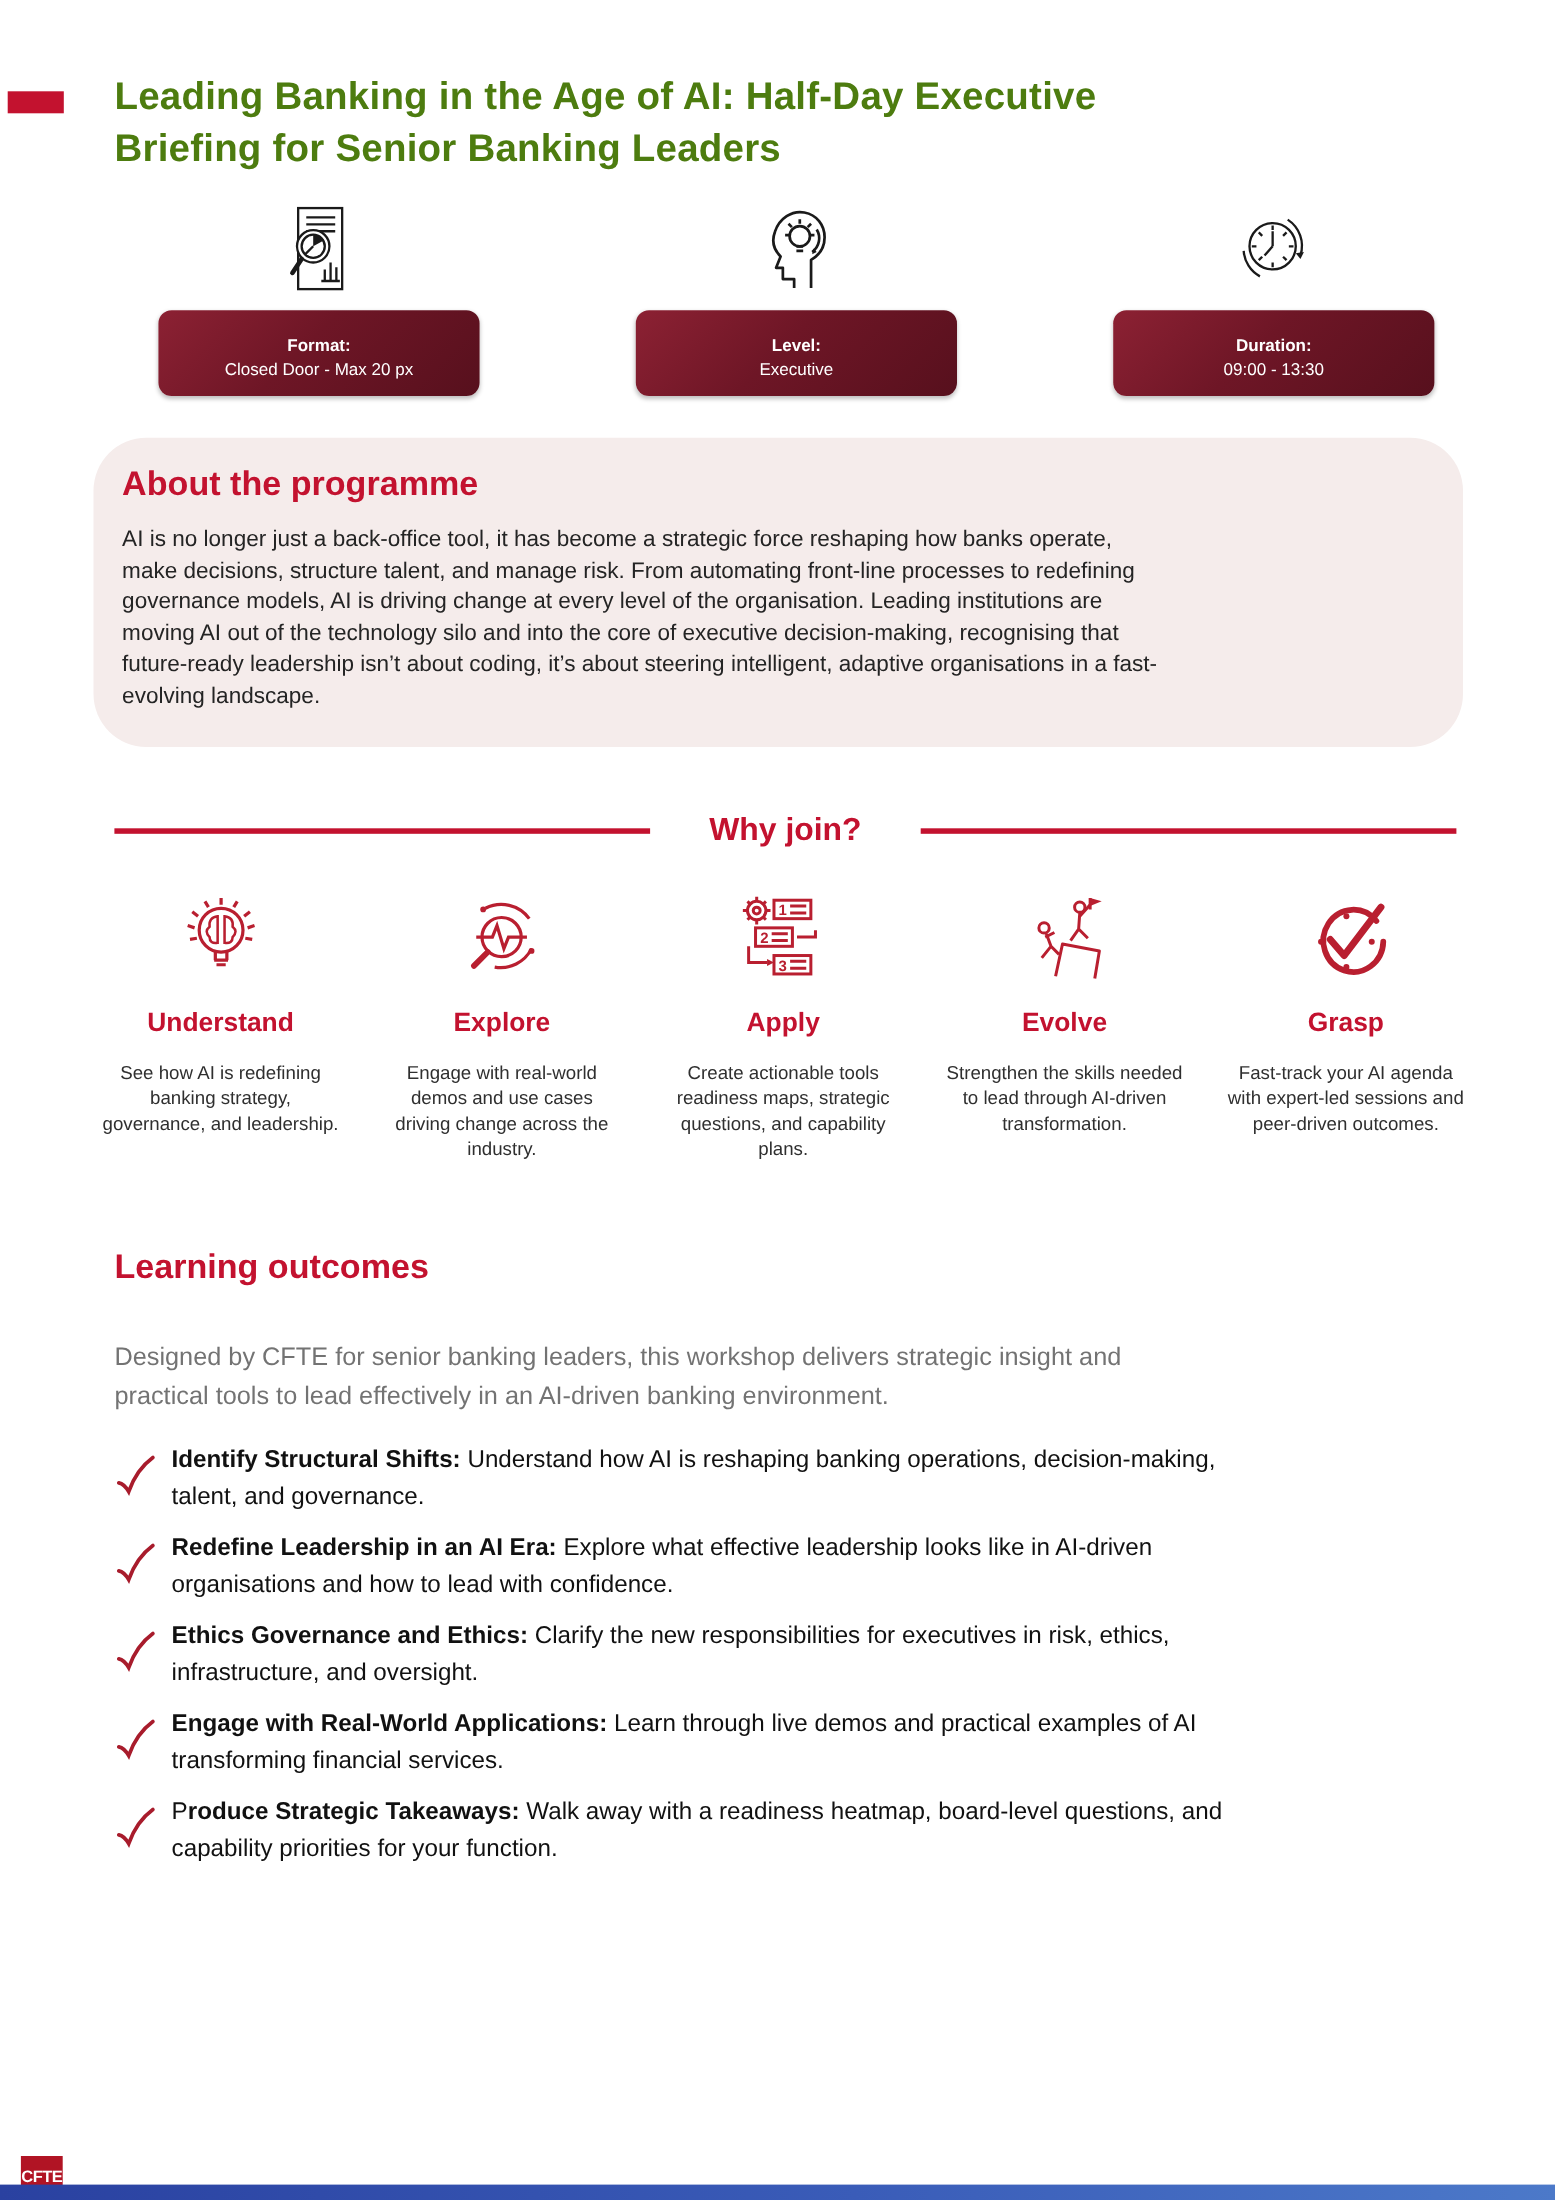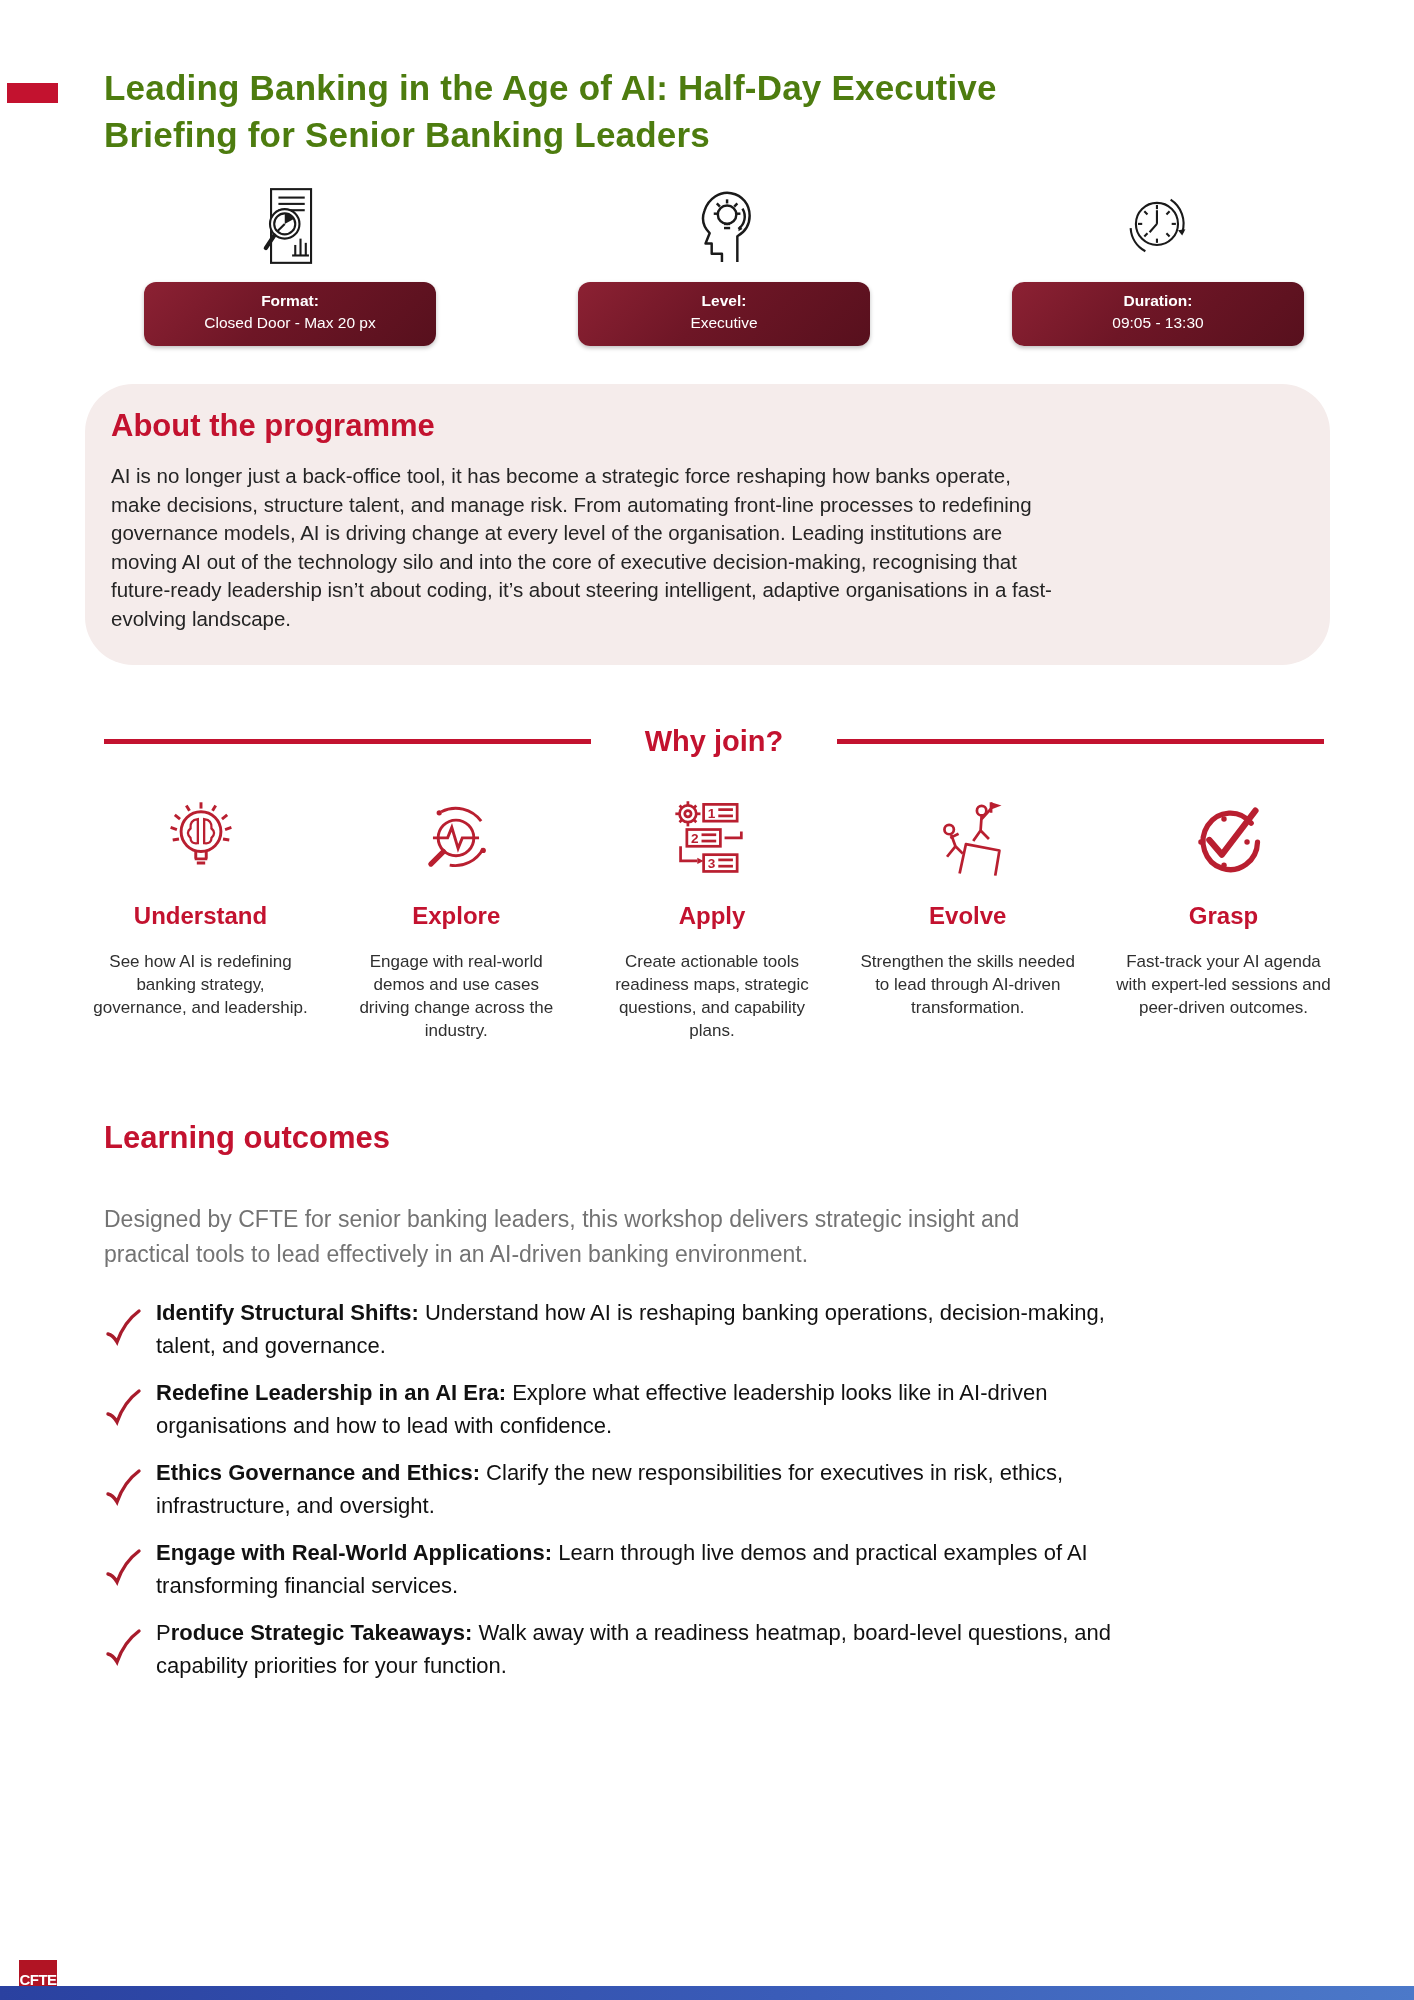--- a/index.html
+++ b/index.html
@@ -14,21 +14,21 @@
 
   
   .title-block { padding:64px 100px 0 104px; }
   .title-line { font-size:35px; font-weight:700; color:#4d7c0f; line-height:47px; letter-spacing:.2px; }
 
   
   .badges-row { display:flex; justify-content:space-between; margin:26px 110px 0 144px; }
   .badge-col { width:292px; display:flex; flex-direction:column; align-items:center; }
   .badge-icon { height:82px; display:flex; align-items:flex-end; justify-content:center; }
   .pill {
-    margin-top:16px; width:100%; border-radius:12px; padding:8px 8px 12px;
+    margin-top:16px; width:100%; border-radius:12px; padding:22px 8px 12px;
     background:linear-gradient(135deg,#8C2133 0%,#6E1626 45%,#57101D 100%);
     color:#ffffff; text-align:center; box-shadow:0 2px 4px rgba(0,0,0,.25);
   }
   .pill-label { font-weight:700; font-size:15.5px; line-height:22px; }
   .pill-value { font-size:15.5px; line-height:22px; }
 
   
   .about-box {
     margin:38px 84px 0 85px; background:#F5ECEB; border-radius:48px;
     padding:24px 44px 32px 14px;
@@ -143,21 +143,21 @@
             <line x1="43" y1="48" x2="40" y2="45"></line>
           <line x1="31" y1="36" x2="31" y2="23"></line>
             <line x1="31" y1="36" x2="24" y2="44"></line>
           <path d="M44 13 A27 27 0 0 1 55 44"></path>
           <path d="M58 41 l-3 6 l-4 -5" fill="#1a1a1a" stroke="none"></path>
           <path d="M20 62 A27 27 0 0 1 6 40"></path>
         </svg>
       </div>
       <div class="pill">
         <div class="pill-label">Duration:</div>
-        <div class="pill-value">09:05 - 13:30</div>
+        <div class="pill-value">09:00 - 13:30</div>
       </div>
     </div>
 
   </div>
 
   <div class="about-box">
     <h2 class="about-heading">About the programme</h2>
     <p class="about-body">AI is no longer just a back-office tool, it has become a strategic force reshaping how banks operate, make decisions, structure talent, and manage risk. From automating front-line processes to redefining governance models, AI is driving change at every level of the organisation. Leading institutions are moving AI out of the technology silo and into the core of executive decision-making, recognising that future-ready leadership isn’t about coding, it’s about steering intelligent, adaptive organisations in a fast-evolving landscape.</p>
   </div>
 

